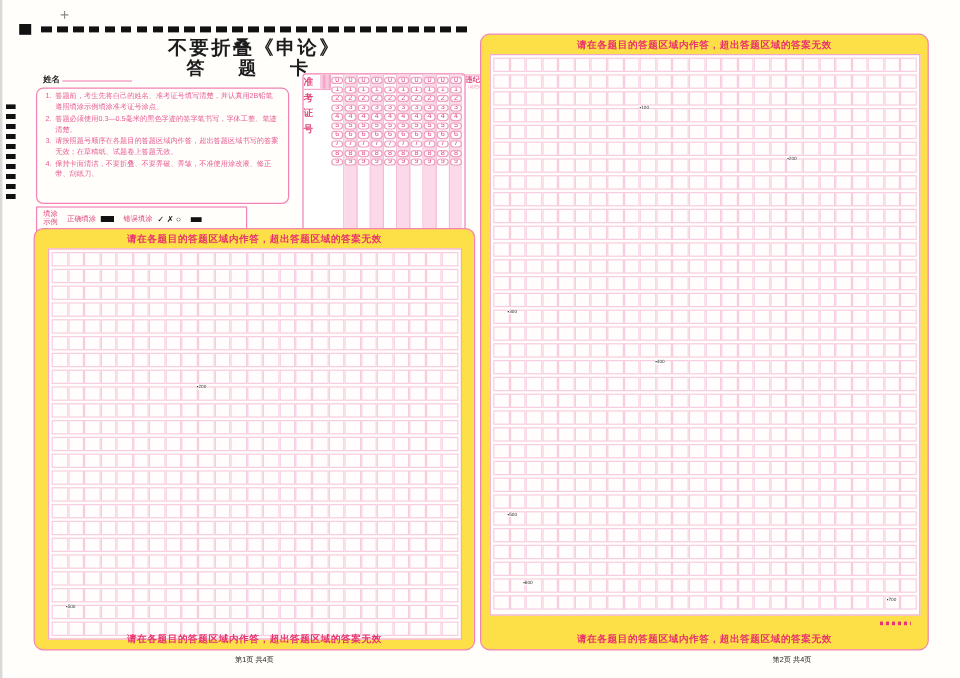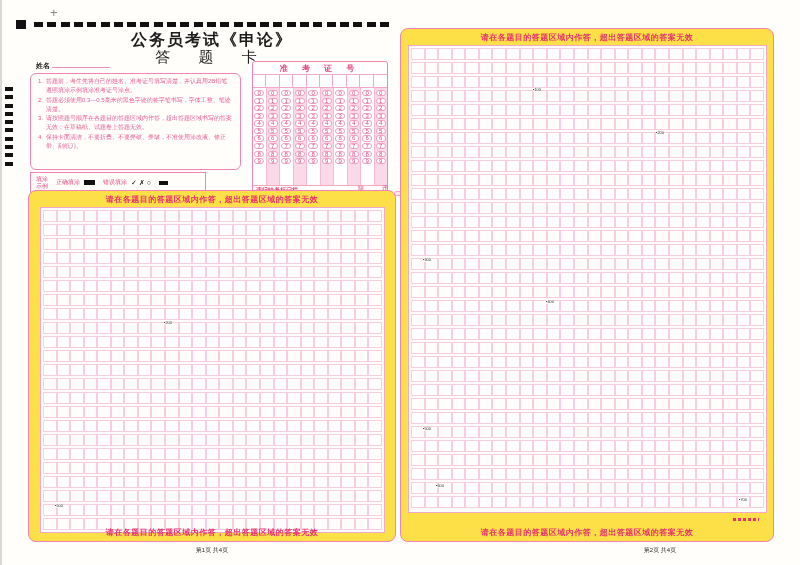--- a/index.html
+++ b/index.html
@@ -21,37 +21,37 @@
   
   .page-edge{left:0;top:0;width:2px;height:565px;background:#d9d9d9;}
   .reg-cross{left:50px;top:5px;font-size:13px;color:#8a8a8a;}
   .corner-square{left:16px;top:20px;width:10px;height:9px;background:#111;}
   .dash-line{left:34px;top:22px;width:358px;height:5px;
     background:repeating-linear-gradient(90deg,#111 0 9px,transparent 9px 13.3px);}
   .timing-marks{left:5px;top:87px;width:8px;height:83px;
     background:repeating-linear-gradient(180deg,#111 0 4px,transparent 4px 8.3px);}
   
   .title1{left:28px;top:30px;width:368px;text-align:center;font-size:16px;font-weight:bold;letter-spacing:2px;}
-  .title2{left:28px;top:48px;width:368px;text-align:center;font-size:15px;font-weight:normal;letter-spacing:12px;}
+  .title2{left:28px;top:48px;width:368px;text-align:center;font-size:15px;font-weight:bold;letter-spacing:12px;}
   .name-row{left:36px;top:60px;font-size:7px;font-weight:bold;}
   .name-underline{display:inline-block;width:58px;height:8px;border-bottom:1px solid #f090b8;margin-left:2px;}
   
   .notice-box{left:30px;top:73px;width:211px;height:97px;border:1.4px solid var(--pink);border-radius:6px;padding:3px 7px 2px 7px;}
   .notice-title{text-align:center;font-size:8px;font-weight:bold;color:#c2255c;margin-bottom:2px;}
   .notice-item{display:flex;font-size:6px;line-height:1.55;color:#e75d93;}
   .notice-item .num{flex:0 0 8px;}
   
   .fill-box{left:30px;top:172px;width:176px;height:21px;border:1px solid var(--pink);display:flex;align-items:center;gap:4px;padding:0 5px;}
   .fill-label{font-size:6px;line-height:1.1;color:var(--ptext);text-align:center;}
   .fill-sub{font-size:6px;color:var(--ptext);margin-left:4px;}
   .correct-mark{width:11px;height:5px;background:#111;display:inline-block;}
   .wrong-syms{font-size:7px;color:#111;letter-spacing:2px;}
   .wrong-bar{width:9px;height:4px;background:#111;display:inline-block;margin-left:2px;}
   
-  .ticket-box{left:252px;top:61px;width:136px;height:140px;border:1.4px solid var(--pink);border-radius:3px;display:flex;flex-direction:column;background:#fff;}
+  .ticket-box{left:252px;top:61px;width:136px;height:140px;border:1.4px solid var(--pink);border-radius:3px;display:flex;flex-direction:row;background:#fff;}
   .ticket-title{height:13px;line-height:13px;text-align:center;font-size:8px;font-weight:bold;letter-spacing:6px;color:var(--ptext);border-bottom:1px solid var(--pink-line);}
   .ticket-write{height:13px;display:grid;grid-template-columns:repeat(10,1fr);border-bottom:1px solid var(--pink-line);}
   .wbox{border-right:0.8px solid var(--pink-line);background:#fff;}
   .wbox:last-child{border-right:none;}
   .bubble-grid{flex:1;display:flex;}
   .tcol{flex:1;padding-top:2px;border-right:0.6px solid #f6bcd6;}
   .tcol:last-child{border-right:none;}
   .tcol.shaded{background:var(--shade);}
   .bubble{width:10px;height:6.2px;margin:0 auto 1.4px auto;border:0.6px solid #eda0c0;border-radius:3px;
     font-size:6px;line-height:5px;text-align:center;color:var(--ptext);background:#fff;overflow:hidden;}
@@ -84,21 +84,21 @@
 </style>
 </head>
 <body>
 
 <div class="abs page-edge"></div>
 <div class="abs reg-cross">+</div>
 <div class="abs corner-square"></div>
 <div class="abs dash-line"></div>
 <div class="abs timing-marks"></div>
 
-<div class="abs title1">公务员考试《申论》</div>
+<div class="abs title1">不要折叠《申论》</div>
 <div class="abs title2">答 题 卡</div>
 <div class="abs name-row">
   <span>姓名</span><span class="name-underline"></span>
 </div>
 
 <div class="abs notice-box">
   <div class="notice-item">
     <span class="num">1.</span>
     <span>答题前，考生先将自己的姓名、准考证号填写清楚，并认真用2B铅笔遵照填涂示例填涂准考证号涂点。</span>
   </div>

